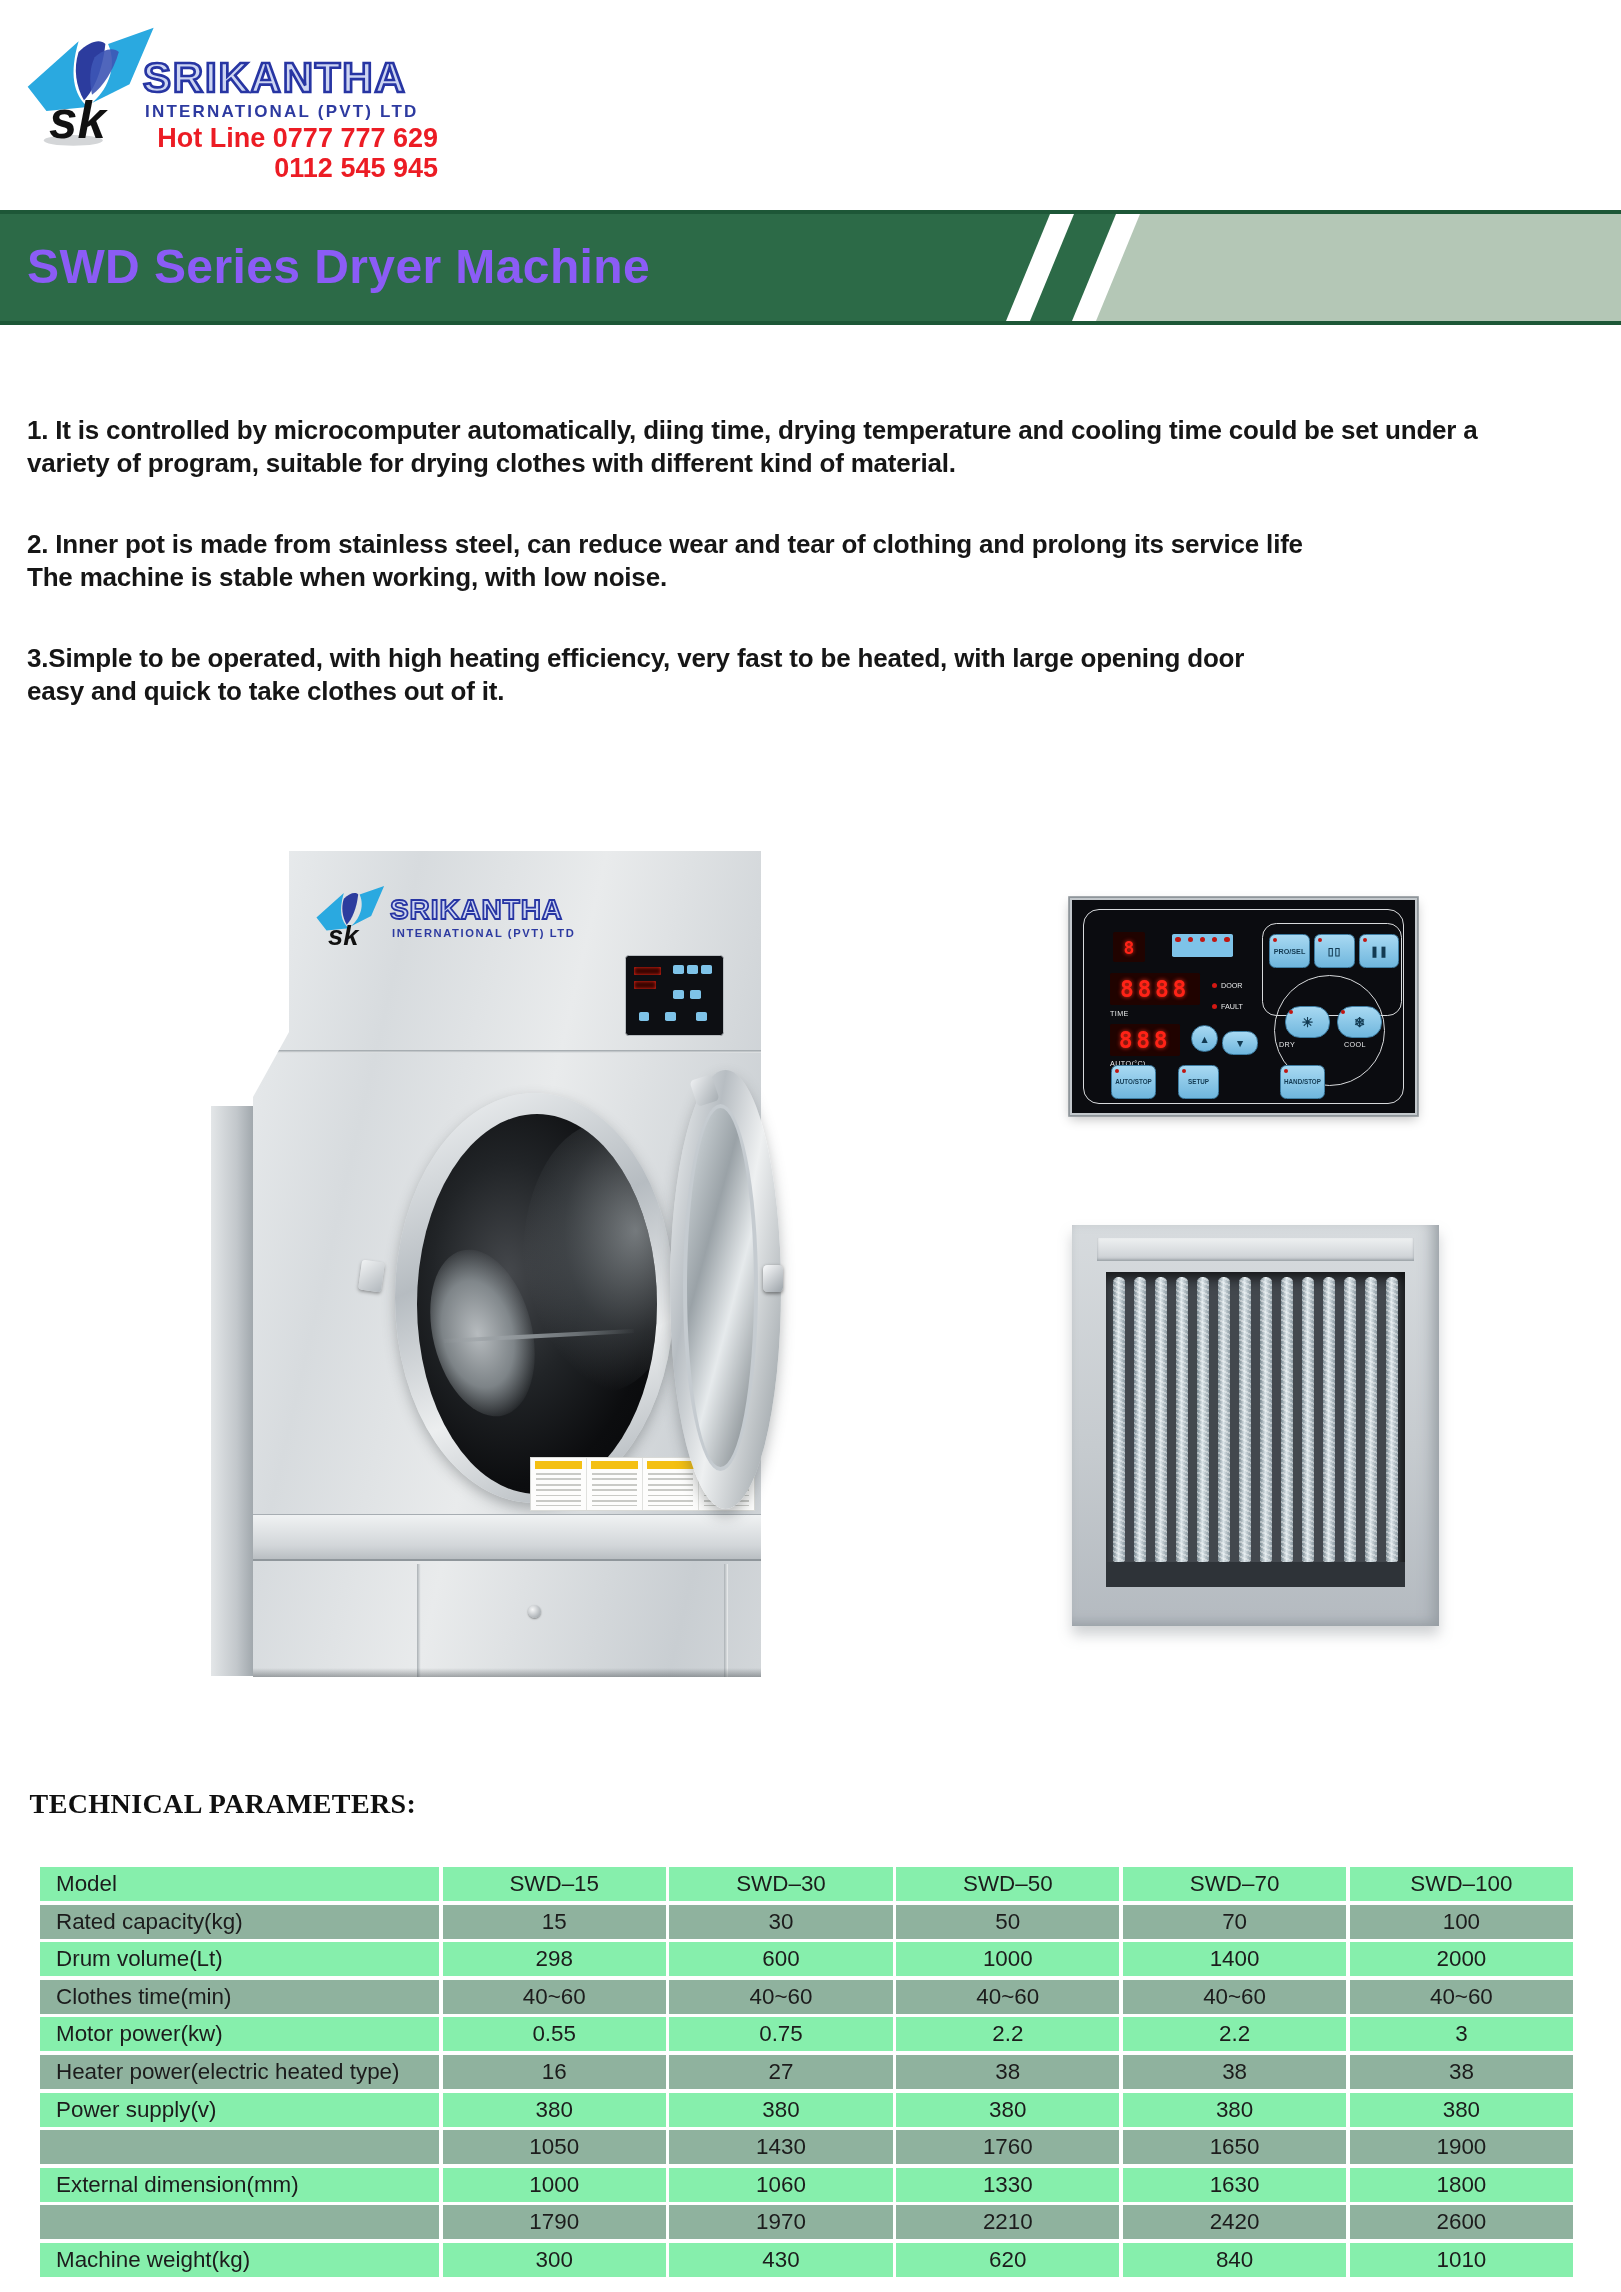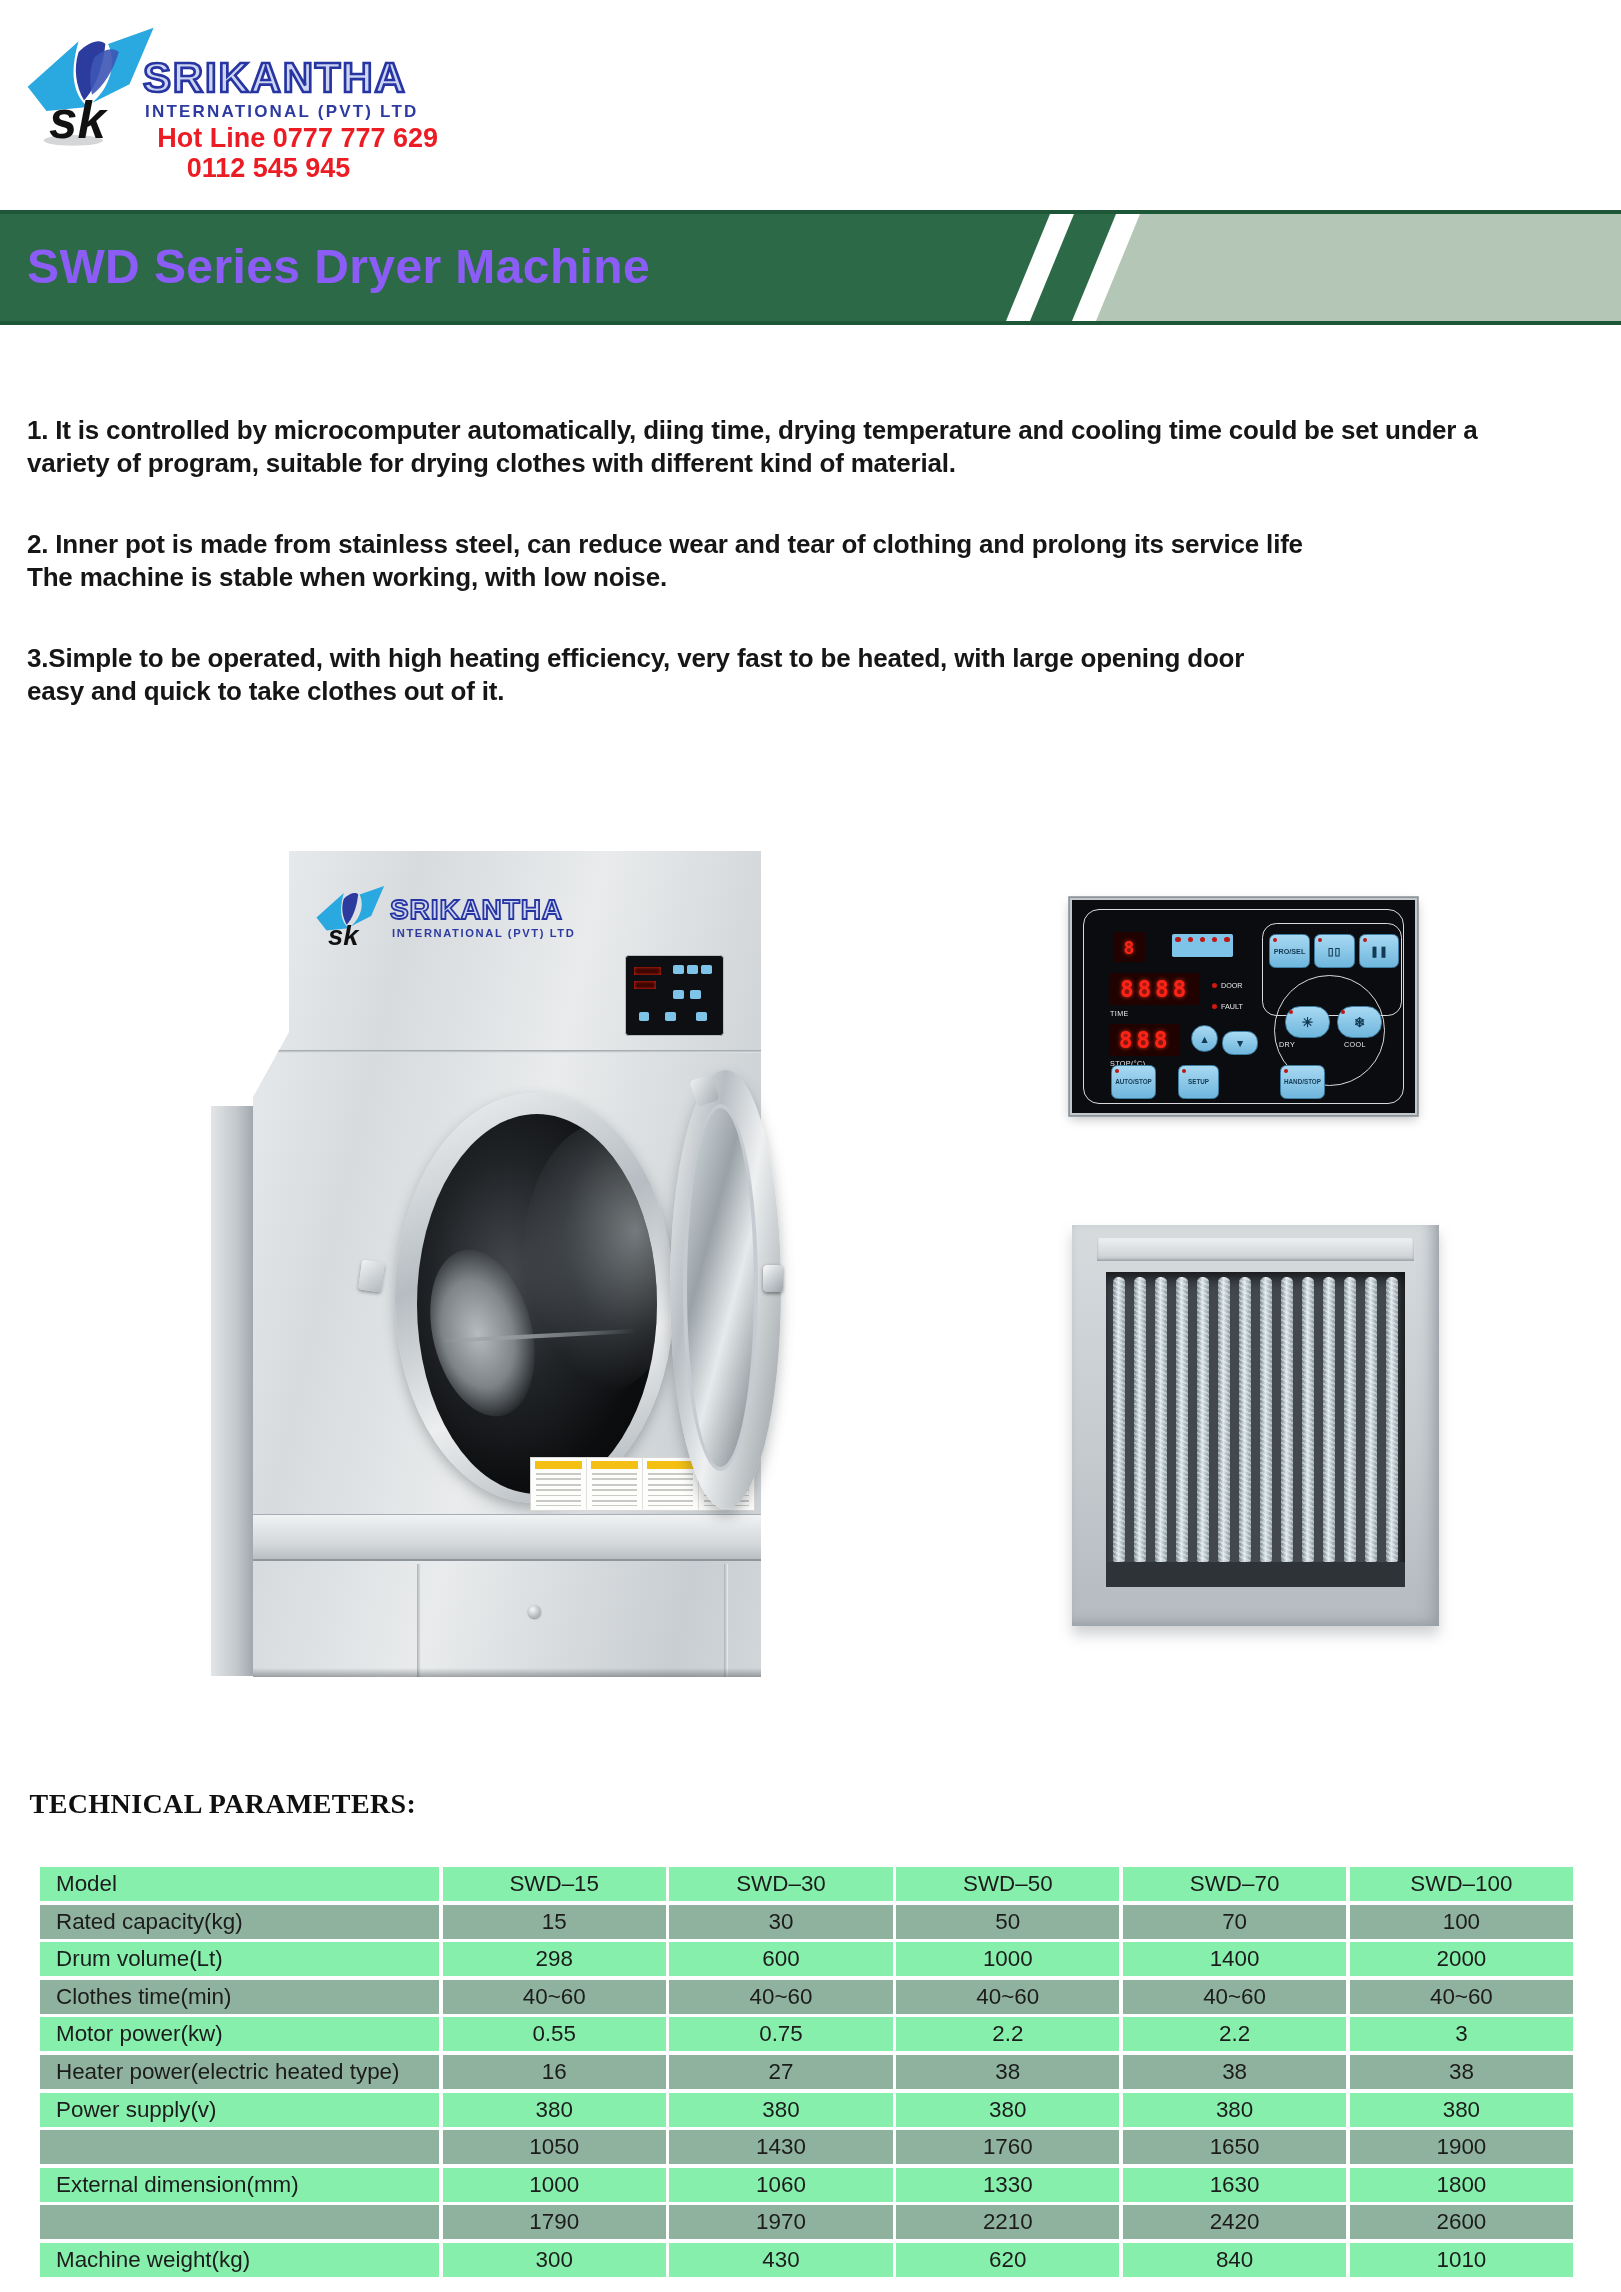--- a/index.html
+++ b/index.html
@@ -8,21 +8,21 @@
 
   
   .brand{position:absolute;left:0;top:0;width:466px;height:206px;}
   .brand-mark{position:absolute;left:25px;top:19.7px;width:134px;height:139px;}
   .brand-name{position:absolute;left:143px;top:54px;font-size:42px;font-weight:800;letter-spacing:1.8px;
               color:#cdd5f2;-webkit-text-stroke:2.7px #2735a3;white-space:nowrap;}
   .brand-sub{position:absolute;left:145px;top:102px;font-size:17px;font-weight:700;letter-spacing:2.2px;
              color:#2d3aa0;white-space:nowrap;}
   .hotline{position:absolute;left:99px;top:124px;width:339px;text-align:right;
            color:#ec1c24;font-weight:700;font-size:27px;line-height:29.6px;white-space:nowrap;}
-  .hotline .ph2{display:block;text-align:center;}
+  .hotline .ph2{display:block;}
 
   
   .banner{position:absolute;left:0;top:210px;width:1621px;height:115px;background:#ffffff;
           border-top:4.5px solid #1d5737;border-bottom:4.5px solid #1d5737;box-sizing:border-box;}
   .banner .bn-dark{position:absolute;inset:0;background:#2c6a47;
           clip-path:polygon(0 0,1050px 0,1006px 100%,0 100%);}
   .banner .bn-stripe{position:absolute;inset:0;background:#2c6a47;
           clip-path:polygon(1074px 0,1116px 0,1072px 100%,1030px 100%);}
   .banner .bn-sage{position:absolute;inset:0;background:#b4c7b6;
           clip-path:polygon(1140px 0,100% 0,100% 100%,1096px 100%);}
@@ -276,21 +276,21 @@
     <div class="cp-lbl" style="left:38px;top:109px;">TIME</div>
     <div class="cp-ind" style="left:140px;top:81px;justify-content:space-between;">
       <i></i>
         <span>DOOR</span>
     </div>
     <div class="cp-ind" style="left:140px;top:102px;">
       <i></i>
         <span>FAULT</span>
     </div>
     <div class="seven cp-disp-temp">888</div>
-    <div class="cp-lbl" style="left:38px;top:159px;">STOP(°C)</div>
+    <div class="cp-lbl" style="left:38px;top:159px;">AUTO(°C)</div>
     <div class="cp-btn cp-up">▲</div>
     <div class="cp-btn cp-down">▼</div>
     <div class="cp-cluster"></div>
     <div class="cp-circle"></div>
     <div class="cp-btn cp-b1">PRO/SEL</div>
     <div class="cp-btn cp-b2">▯▯</div>
     <div class="cp-btn cp-b3">❚❚</div>
     <div class="cp-btn cp-dry">☀</div>
     <div class="cp-btn cp-cool">❄</div>
     <div class="cp-lbl" style="left:207px;top:140px;">DRY</div>

